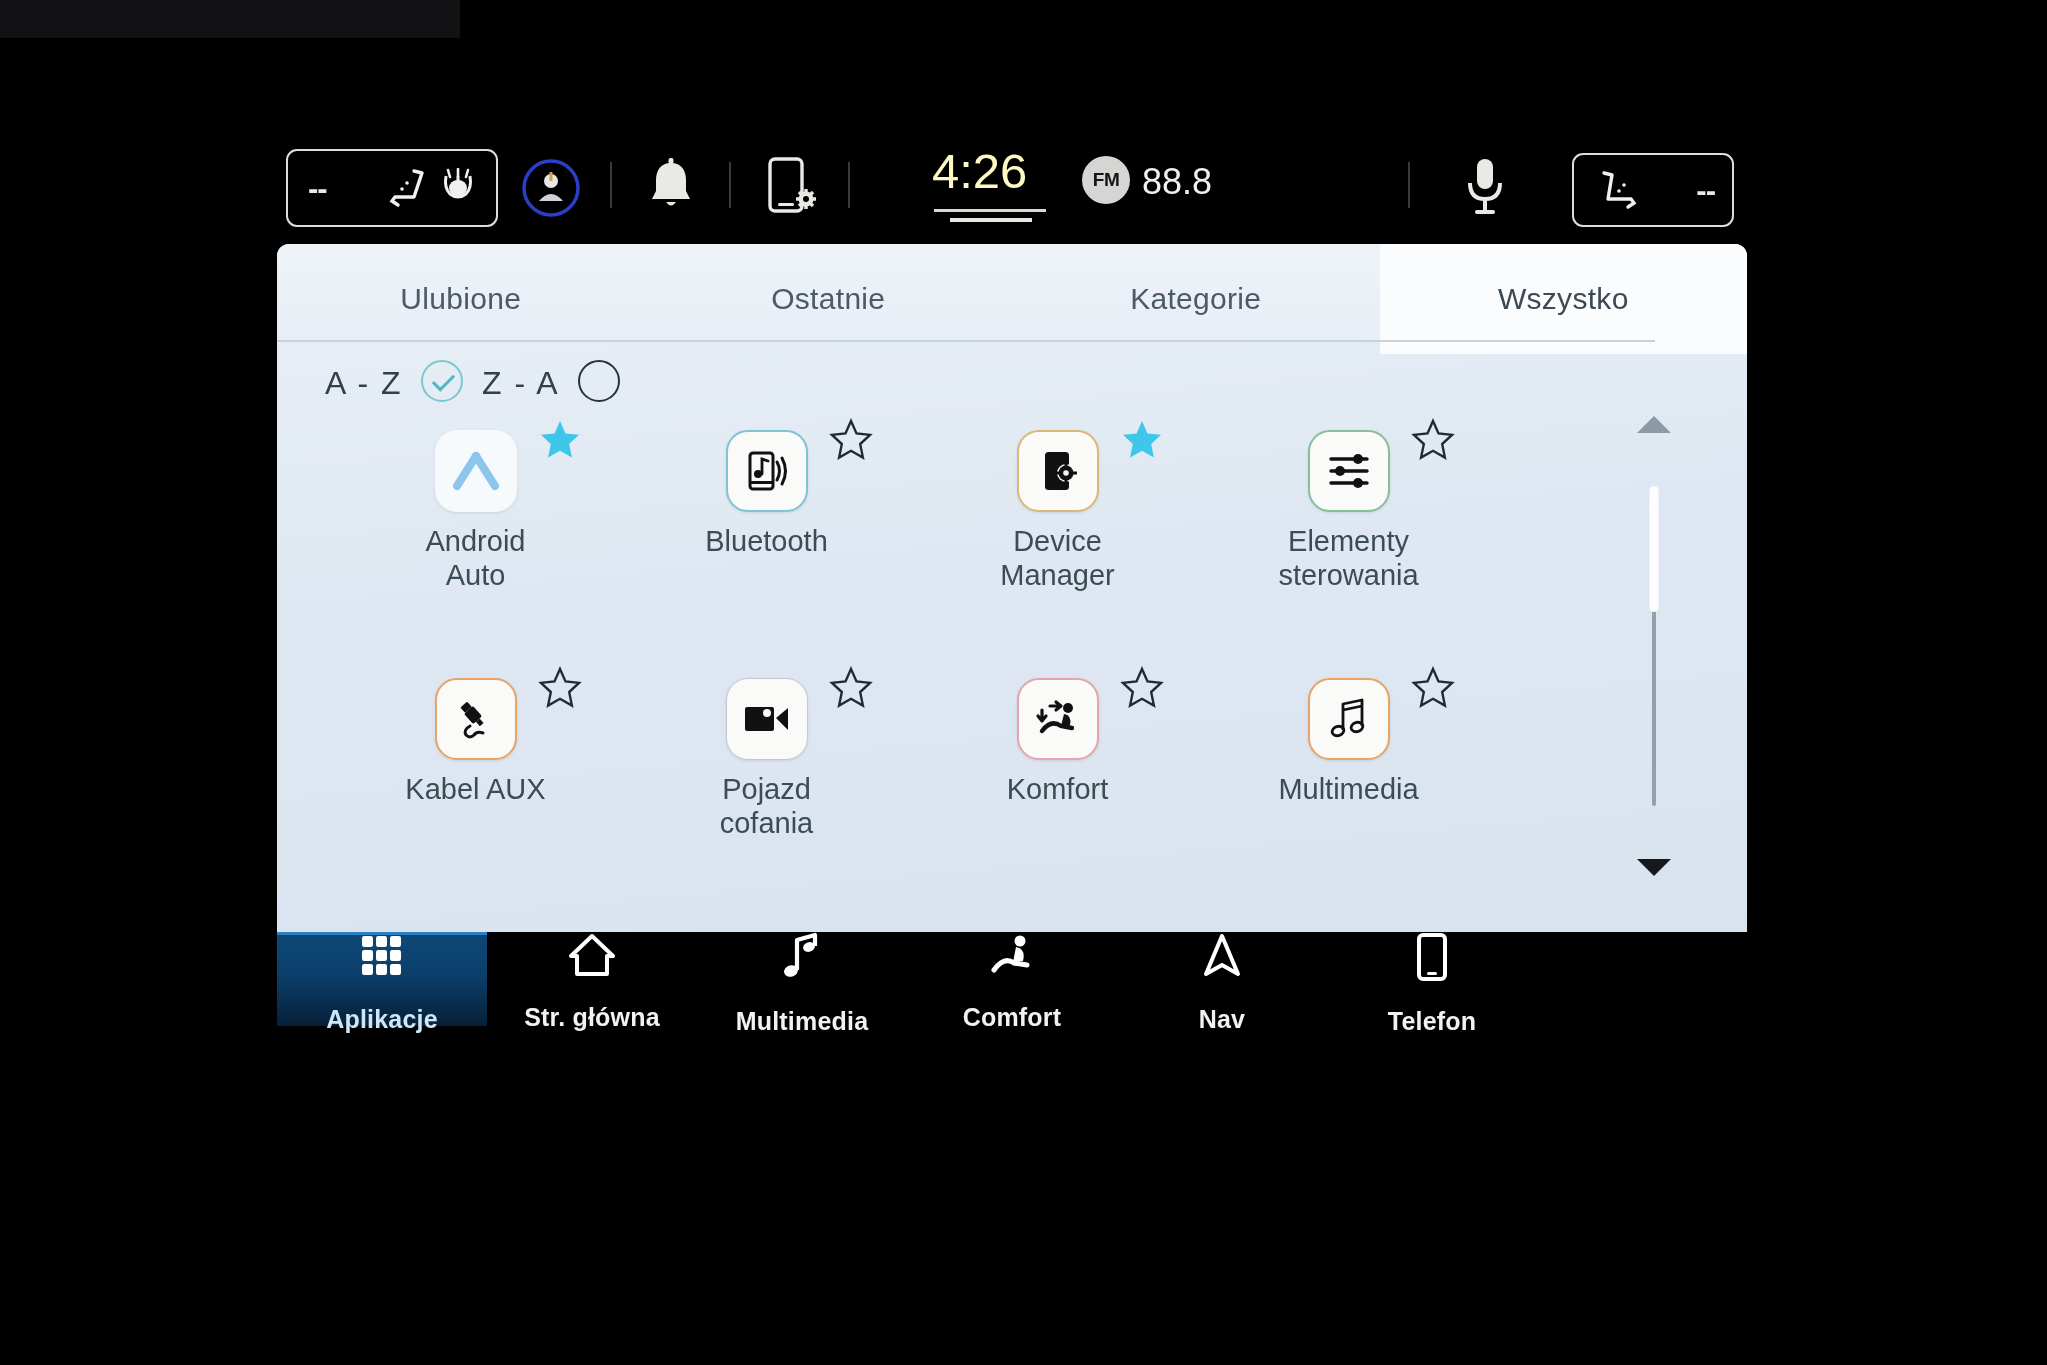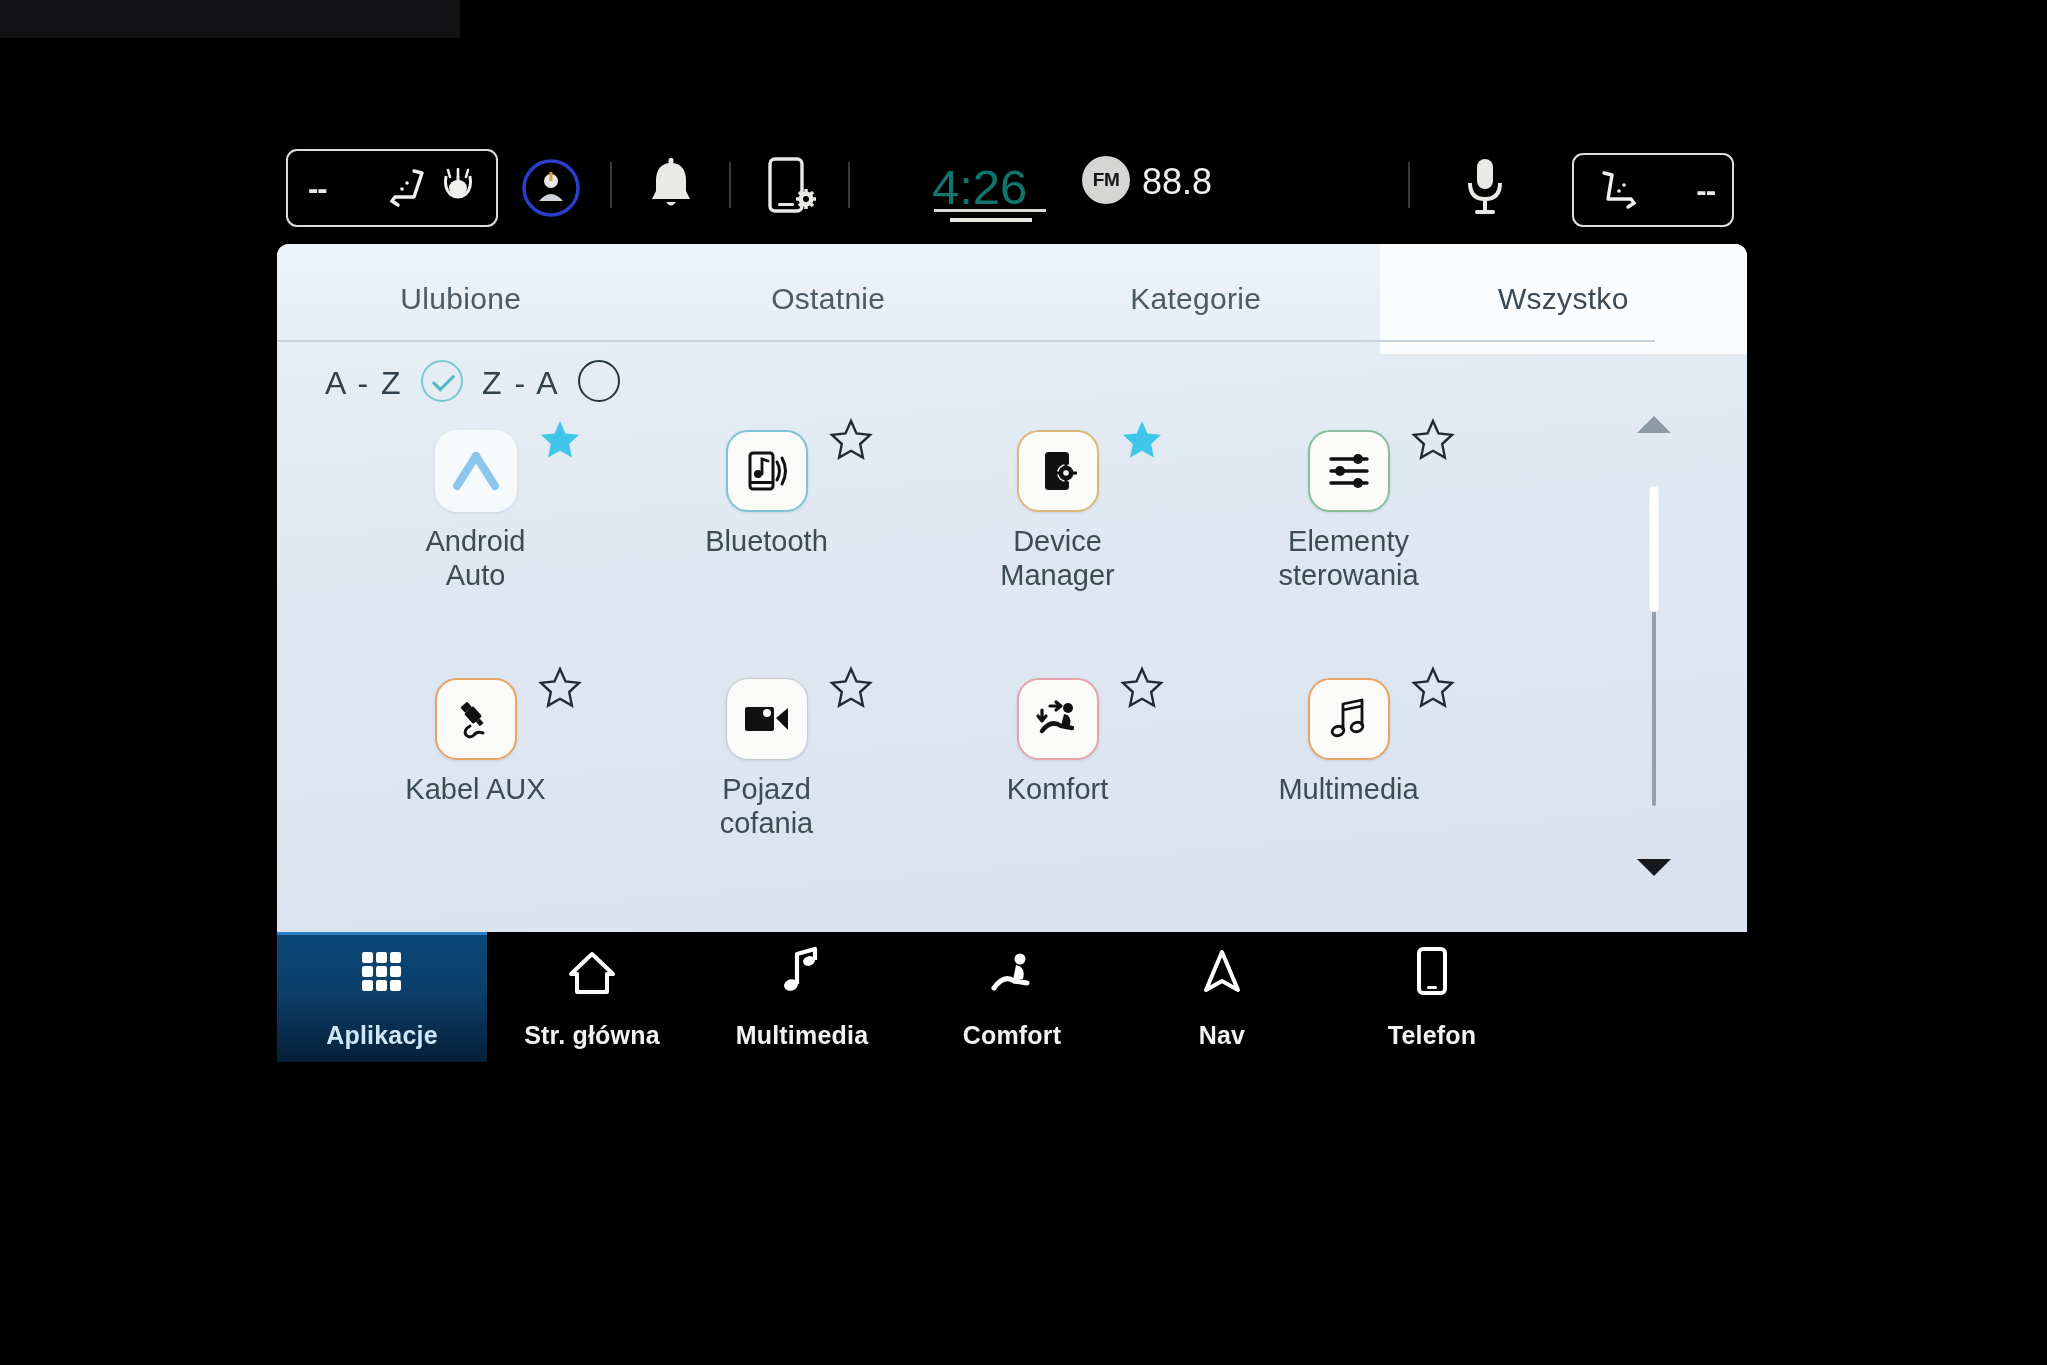--- a/index.html
+++ b/index.html
@@ -49,22 +49,22 @@
   .divider-v {
     position: absolute; width: 2px; height: 46px;
     background: #3b3b3b; top: 27px;
   }
 
   .statcenter {
     position: absolute; left: 460px; top: 0;
     width: 720px; height: 110px;
   }
   .clock {
-    position: absolute; left: 200px; top: 28px;
-    color: #0f766e; font-size: 49px; font-weight: 400;
+    position: absolute; left: 200px; top: 12px;
+    color: #fef9c3; font-size: 49px; font-weight: 400;
     letter-spacing: 0px; line-height: 1; text-align: right;
   }
   .clock-underline1 {
     position: absolute; left: 202px; top: 74px;
     width: 112px; height: 3px; background: #d8dad4;
   }
   .clock-underline2 {
     position: absolute; left: 218px; top: 83px;
     width: 82px; height: 4px; background: #e6e8e2;
   }
@@ -200,23 +200,23 @@
 
   
   #navbar {
     position: absolute;
     left: 277px; top: 932px;
     width: 1470px; height: 118px;
     background: #000;
     display: flex;
   }
   .navitem {
-    width: 210px; height: 130px;
+    width: 210px; height: 94px;
     display: flex; flex-direction: column;
-    align-items: center; justify-content: center;
+    align-items: center; 
     gap: 25px;
     color: #f2f2f2;
   }
   .navitem.active {
     background: linear-gradient(180deg, #0d4878 0%, #0b3f6b 45%, #061f38 100%);
   }
   .navitem.active .navlabel { color: #cfe6f7; }
   .navlabel { font-size: 25px; font-weight: 700; letter-spacing: 0.2px; }
   .navicon { height: 52px; display: flex; align-items: flex-end; }
   .topline-blue {

